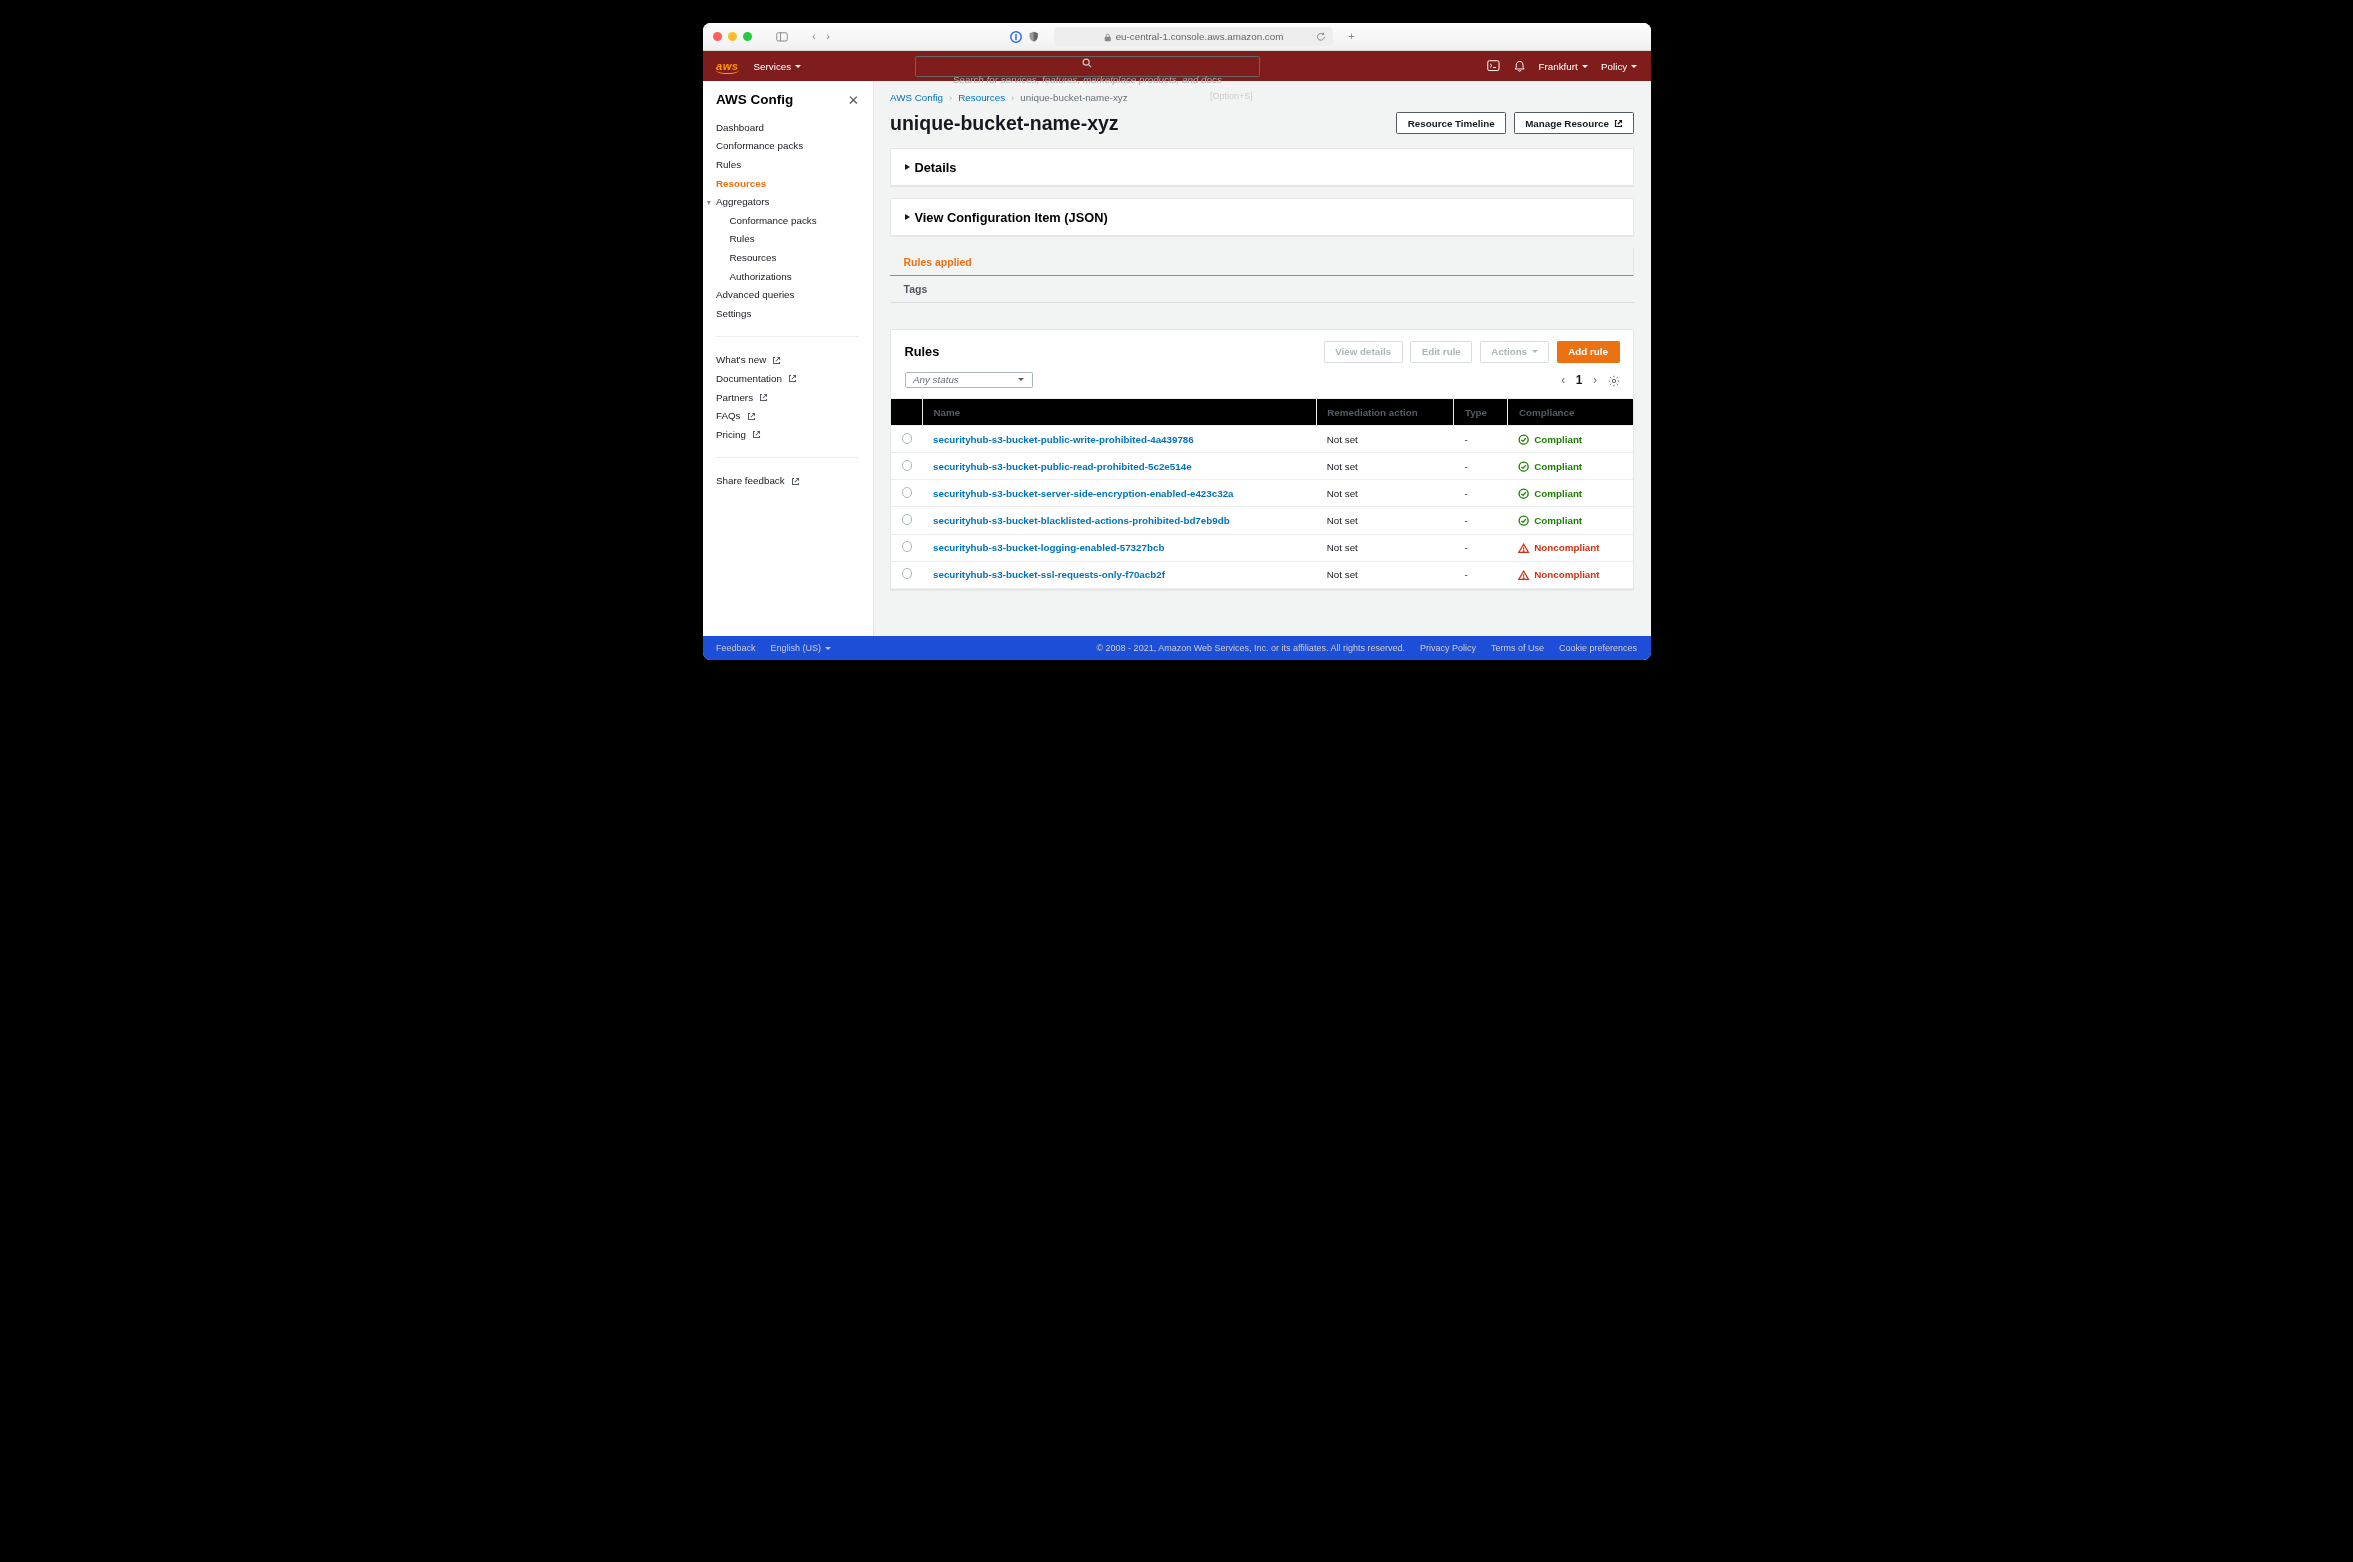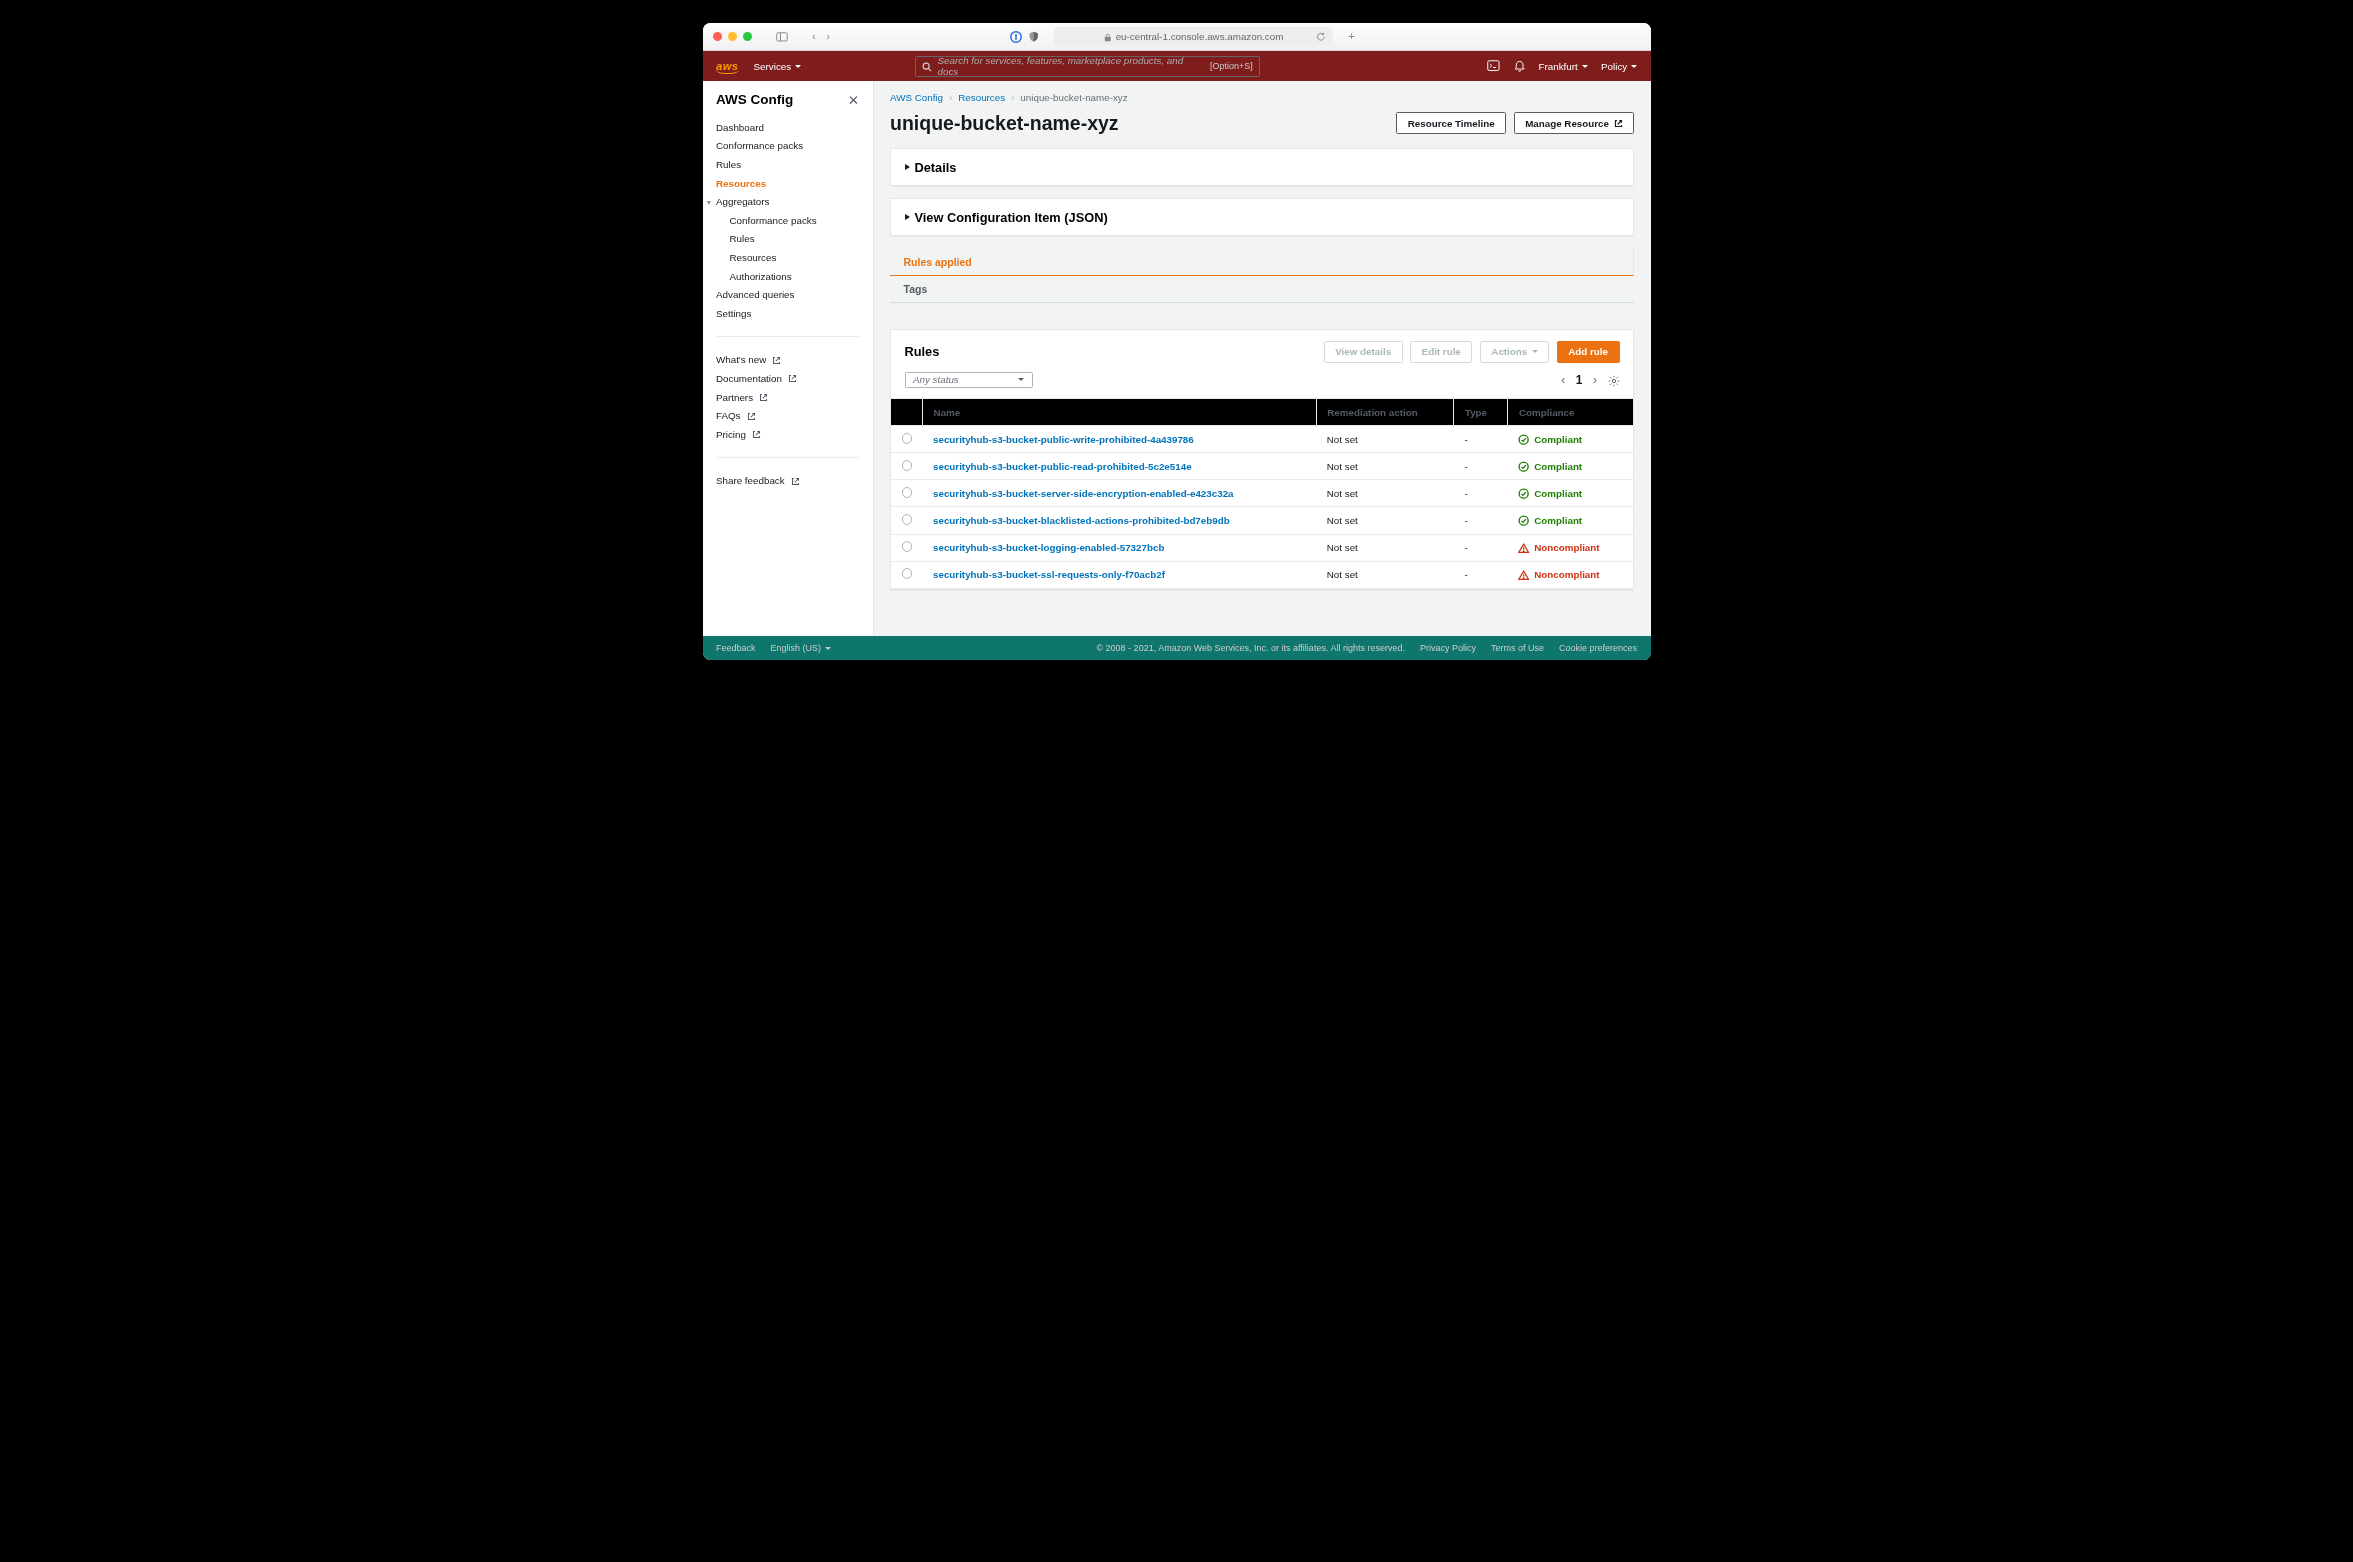--- a/index.html
+++ b/index.html
@@ -13,21 +13,21 @@
 .mac-bar .sep { width: 12px; }
 .mac-icn { color:#888; font-size:11.3px; }
 .addr { flex:1; margin:0 9px; height:19.5px; background:#eee; border-radius:4.5px; display:flex; align-items:center; justify-content:center; color:#666; font-size:9.8px; gap:4.5px; position:relative;}
 .addr .reload{position:absolute; right:7.5px; color:#888;}
 
 
 .aws-top { height: 30px; background:#7f1d1d; color:#fff; display:flex; align-items:center; padding:0 13.5px; font-size:9.8px; }
 .aws-logo { color:#ff9900; font-weight:700; font-size:11.3px; font-style:italic; letter-spacing:0.4px; margin-right:15px; position:relative; }
 .aws-logo::after{content:""; position:absolute; left:0; right:0; bottom:-2.3px; height:3.8px; border:solid #ff9900; border-width:0 0 1.5px 0; border-radius:0 0 50% 50%/0 0 100% 100%; }
 .aws-top .svc { display:flex; align-items:center; gap:3.8px; cursor:pointer;}
-.aws-search { margin-left:auto; margin-right:auto; width:345px; height:21px; border:0.8px solid #666; border-radius:1.5px; display:flex; align-items:center; padding:0 6px; gap:6px; color:#aaa; font-style:italic;}
+.aws-search { margin-left:auto; margin-right:auto; width:345px; height:21px; border:0.8px solid #666; border-radius:1.5px; display:flex; align-items:center; padding:0 6px; gap:6px; color:#aaa; font-style:italic;flex-direction:column;}
 .aws-search .hint{margin-left:auto; font-style:normal; color:#ccc; font-size:9px;}
 .aws-right { margin-left:auto; display:flex; align-items:center; gap:13.5px;}
 .aws-right .itm{display:flex;align-items:center;gap:3.8px;cursor:pointer;}
 .caret-down{width:0;height:0;border-left:3px solid transparent;border-right:3px solid transparent;border-top:3.8px solid currentColor;display:inline-block;}
 
 
 .body { display:flex; min-height:555px; background:#f2f3f3;}
 .sidebar { width:171px; background:#fff; border-right:0.8px solid #e5e5e5; padding:10.5px 0;}
 .sb-head { display:flex; justify-content:space-between; align-items:center; padding:0 13.5px 4.5px; font-size:13.5px; font-weight:700;}
 .sb-close{font-size:13.5px; color:#545b64; cursor:pointer; font-weight:400;}
@@ -72,21 +72,21 @@
 table{width:100%; border-collapse:collapse; font-size:9.8px;}
 th{text-align:left; padding:7.5px 10.5px; color:#545b64; font-weight:700; border-top:0.8px solid #eaeded; border-bottom:0.8px solid #eaeded; background:#000000;}
 td{padding:6.8px 10.5px; border-bottom:0.8px solid #eaeded; color:#16191f;}
 td a{color:#0073bb; text-decoration:none; font-weight:700;}
 .radio{width:10.5px;height:10.5px;border:0.8px solid #aab7b8;border-radius:50%;display:inline-block;}
 .comp{color:#1d8102; font-weight:700; display:inline-flex; align-items:center; gap:4.5px;}
 .noncomp{color:#d13212; font-weight:700; display:inline-flex; align-items:center; gap:4.5px;}
 .th-sep{border-left:0.8px solid #eaeded;}
 
 
-.aws-foot{height:24px;background:#0f766e;color:#ccc;display:flex;align-items:center;padding:0 13.5px;font-size:9px;gap:15px;}
+.aws-foot{height:24px;background:#1d4ed8;color:#ccc;display:flex;align-items:center;padding:0 13.5px;font-size:9px;gap:15px;}
 .aws-foot a{color:#ccc;text-decoration:none;}
 .aws-foot .lang{display:flex;align-items:center;gap:3.8px;}
 .aws-foot .mid{margin-left:auto;}
 .aws-foot .links{display:flex;gap:15px;}
 
 svg{display:inline-block;vertical-align:middle;}
 </style>
 </head>
 <body>
 

